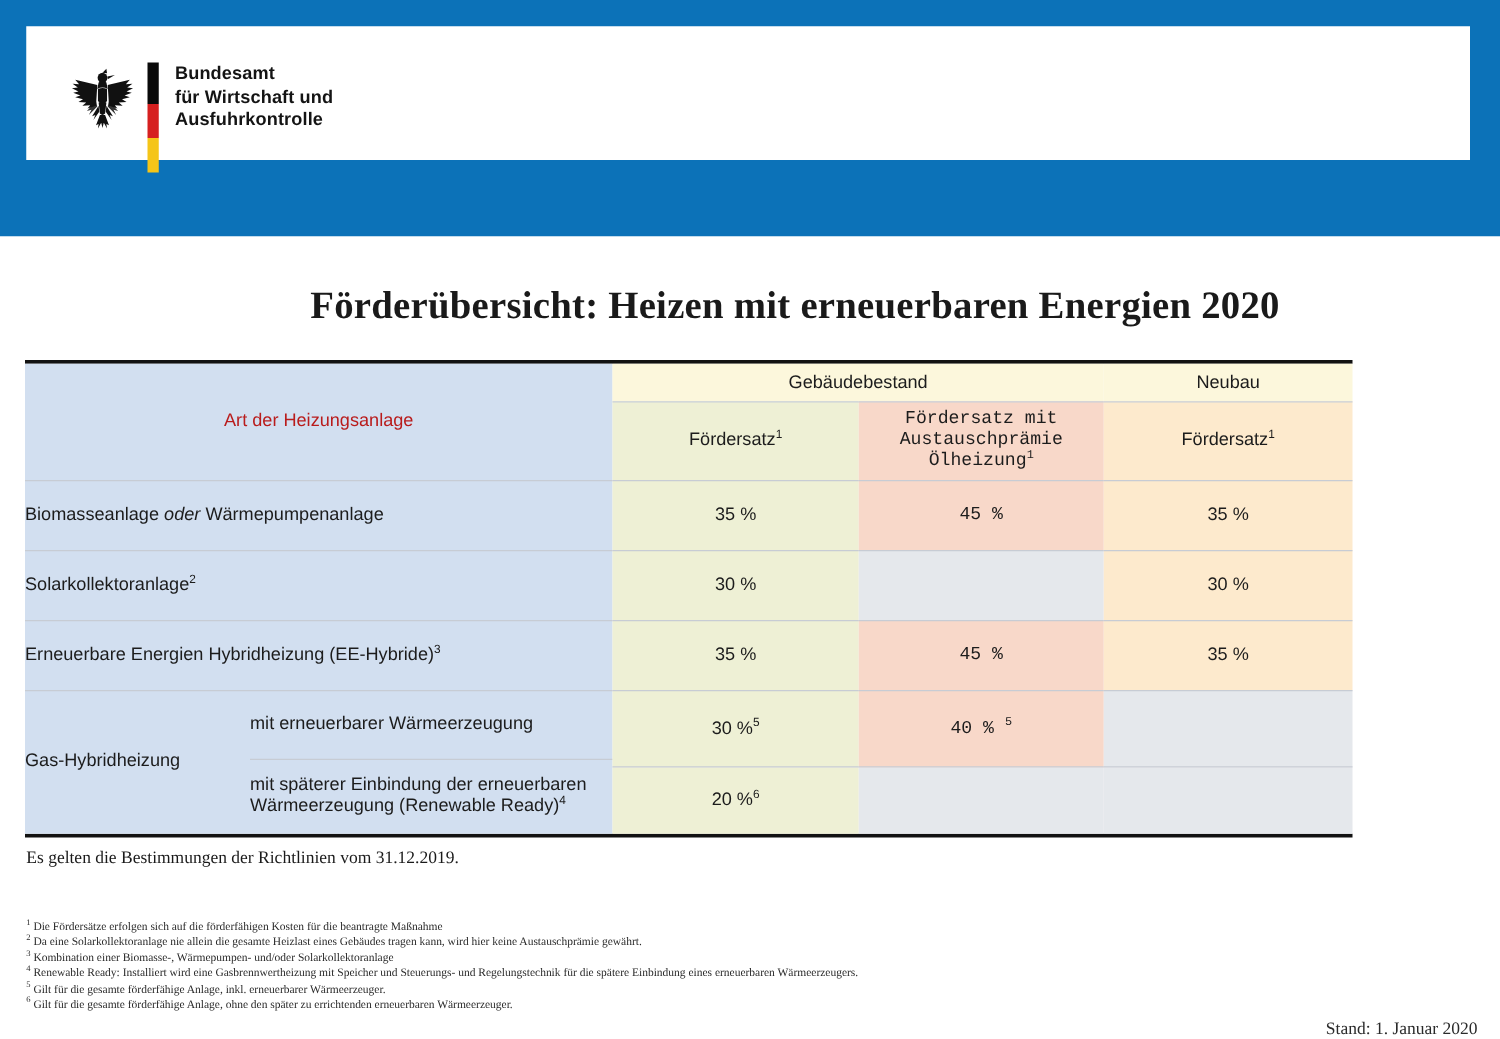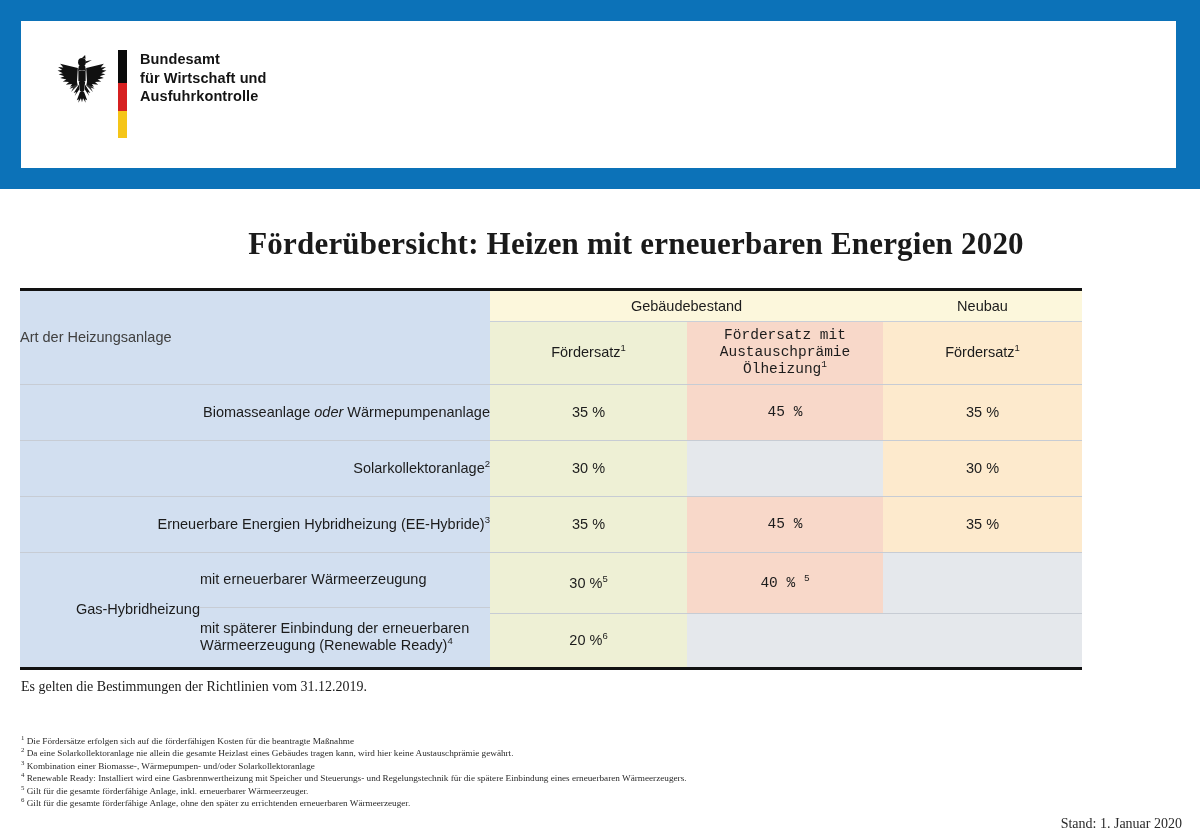--- a/index.html
+++ b/index.html
@@ -14,21 +14,21 @@
   }
 
   
   .banner {
     position: absolute; left: 0; top: 0;
     width: 1200px; height: 189px;
     background: #0c72b8;
   }
   .banner-inner {
     position: absolute; left: 21px; top: 21px;
-    width: 1155px; height: 147px;
+    width: 1155px; height: 107px;
     background: #ffffff;
   }
   .logo-wrap {
     position: absolute; left: 35px; top: 28px;
     display: flex; align-items: flex-start;
   }
   .eagle { width: 52px; height: 60px; margin-right: 10px; margin-top: 2px; }
   .flagbar {
     width: 9px; height: 88px; margin-right: 13px; margin-top: 1px;
     background: linear-gradient(to bottom,
@@ -76,25 +76,25 @@
 
   .hdr-group {
     height: 30px; text-align: center;
     font-size: 14.5px; color: #1c1c1c;
   }
   .hdr-sub {
     height: 63px; text-align: center;
     font-size: 14.5px; color: #1c1c1c; line-height: 17px;
   }
   .hdr-rowlabel {
-    text-align: left; font-size: 14.5px; color: #404040;
+    text-align: center; font-size: 14.5px; color: #b91c1c;
   }
   .rowlabel {
     font-size: 14.5px; color: #1c1c1c;
-    padding-left: 19px; text-align: right; line-height: 17px;
+    padding-left: 19px; text-align: left; line-height: 17px;
   }
   .sublabel {
     font-size: 14.5px; color: #1c1c1c;
     padding-left: 19px; text-align: left; line-height: 17px;
   }
   .val {
     text-align: center; font-size: 14.5px; color: #1c1c1c;
   }
   .r-sep { border-top: 1px solid #c7ccd4; }
   .r-sep-light { border-top: 1px solid #c9cfd8; }

